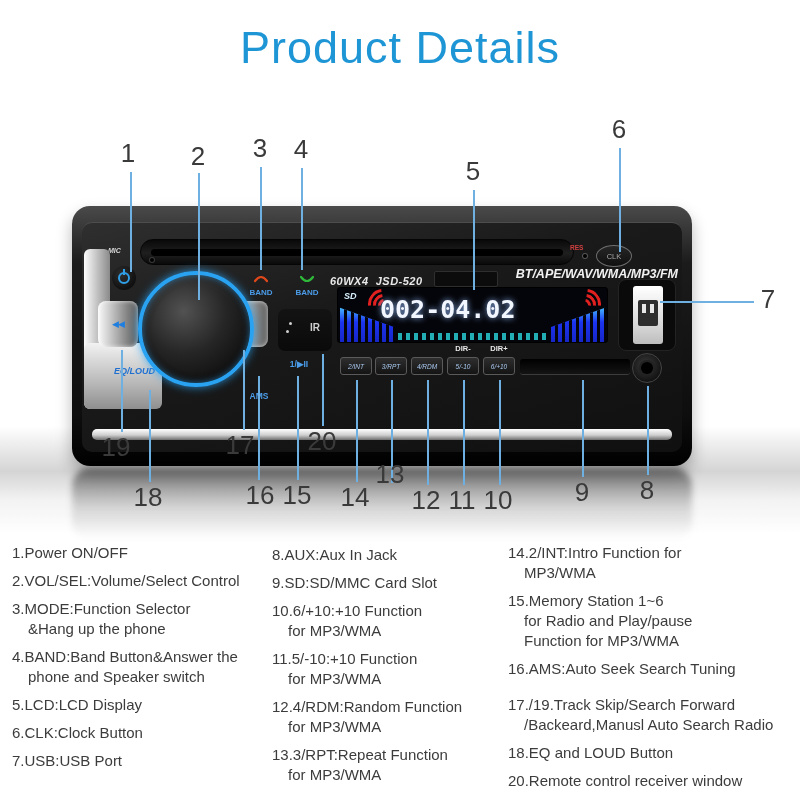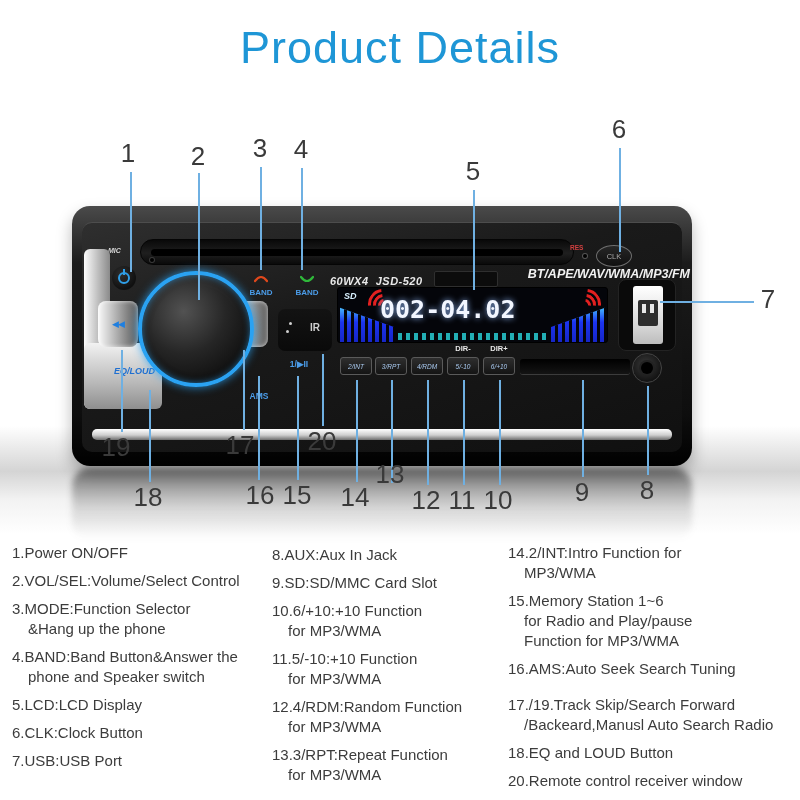--- a/index.html
+++ b/index.html
@@ -32,21 +32,21 @@
   .slot-hole { position:absolute; left:68px; top:35px; width:4px; height:4px; border-radius:50%; background:#000; box-shadow:0 0 0 1px #3a3a3a; }
   .res { position:absolute; left:488px; top:21px; font-size:6.5px; font-weight:bold; color:#d04040; }
   .res-dot { position:absolute; left:501px; top:31px; width:4px; height:4px; border-radius:50%; background:#000; box-shadow:0 0 0 1px #555; }
   .clk { position:absolute; left:514px; top:22px; width:36px; height:22px; border-radius:50%;
          background:linear-gradient(180deg,#262626,#101010); border:1px solid #6e6e6e;
          color:#a8a8a8; font-size:7.5px; display:flex; align-items:center; justify-content:center; }
 
   .model { position:absolute; left:248px; top:52px; font-size:11px; font-weight:bold; font-style:italic;
            color:#e9e9e9; white-space:pre; letter-spacing:.5px; }
   .inset-rect { position:absolute; left:352px; top:48px; width:64px; height:16px; background:#0c0c0c; border:1px solid #2f2f2f; border-radius:2px; }
-  .formats { position:absolute; left:396px; top:44px; width:212px; text-align:right; font-size:12.5px;
+  .formats { position:absolute; left:384px; top:44px; width:212px; text-align:right; font-size:12.5px;
              font-weight:bold; font-style:italic; color:#f2f2f2; }
 
   
   .display { position:absolute; left:255px; top:64px; width:271px; height:56px; background:#04050a;
              border-radius:3px; border:1px solid #000; overflow:hidden; }
   .sd-logo { position:absolute; left:6px; top:3px; font-size:9px; font-weight:bold; font-style:italic; color:#d9f1ff; }
   .readout { position:absolute; left:42px; right:42px; top:7px; text-align:left;
              font-family:"DejaVu Sans Mono", monospace; font-weight:bold; font-size:25px; color:#f2f6ff;
              text-shadow:0 0 6px rgba(150,190,255,.9); }
   .arc { position:absolute; border:3px solid transparent; border-radius:50%; }

